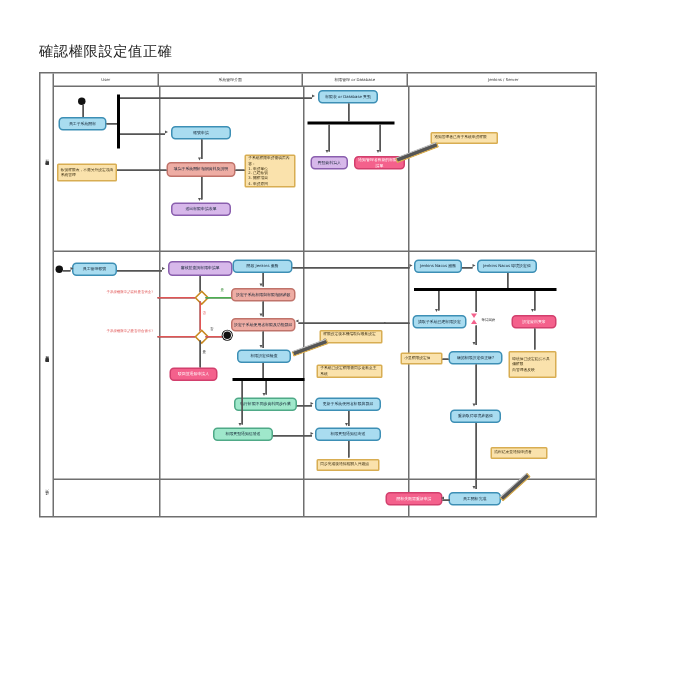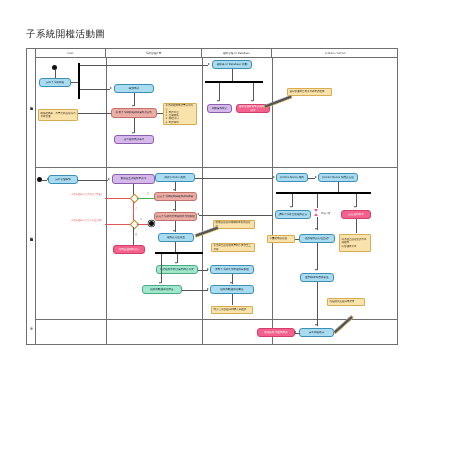--- a/index.html
+++ b/index.html
@@ -95,21 +95,21 @@
   .guard{position:absolute;font-size:2.3px;color:#e05555;white-space:nowrap;}
   .guard.dark{color:#333;}
   .guard.g{color:#3a8f3a;}
   .lbl{position:absolute;font-size:2.3px;color:#333;white-space:nowrap;}
 </style>
 </head>
 <body>
 
 <div id="page">
 
-  <div class="title">子系統開權活動圖</div>
+  <div class="title">確認權限設定值正確</div>
 
   <div class="frame">
 
     <div class="lane-label-col">
       <div class="lane-name" style="top:9px;height:109px;">使用者申請開權流程</div>
       <div class="lane-name" style="top:118px;height:152px;">管理者審核與子系統開權設定流程</div>
       <div class="lane-name" style="top:270px;height:27px;">完成</div>
     </div>
 
     <div class="hdr-row">

